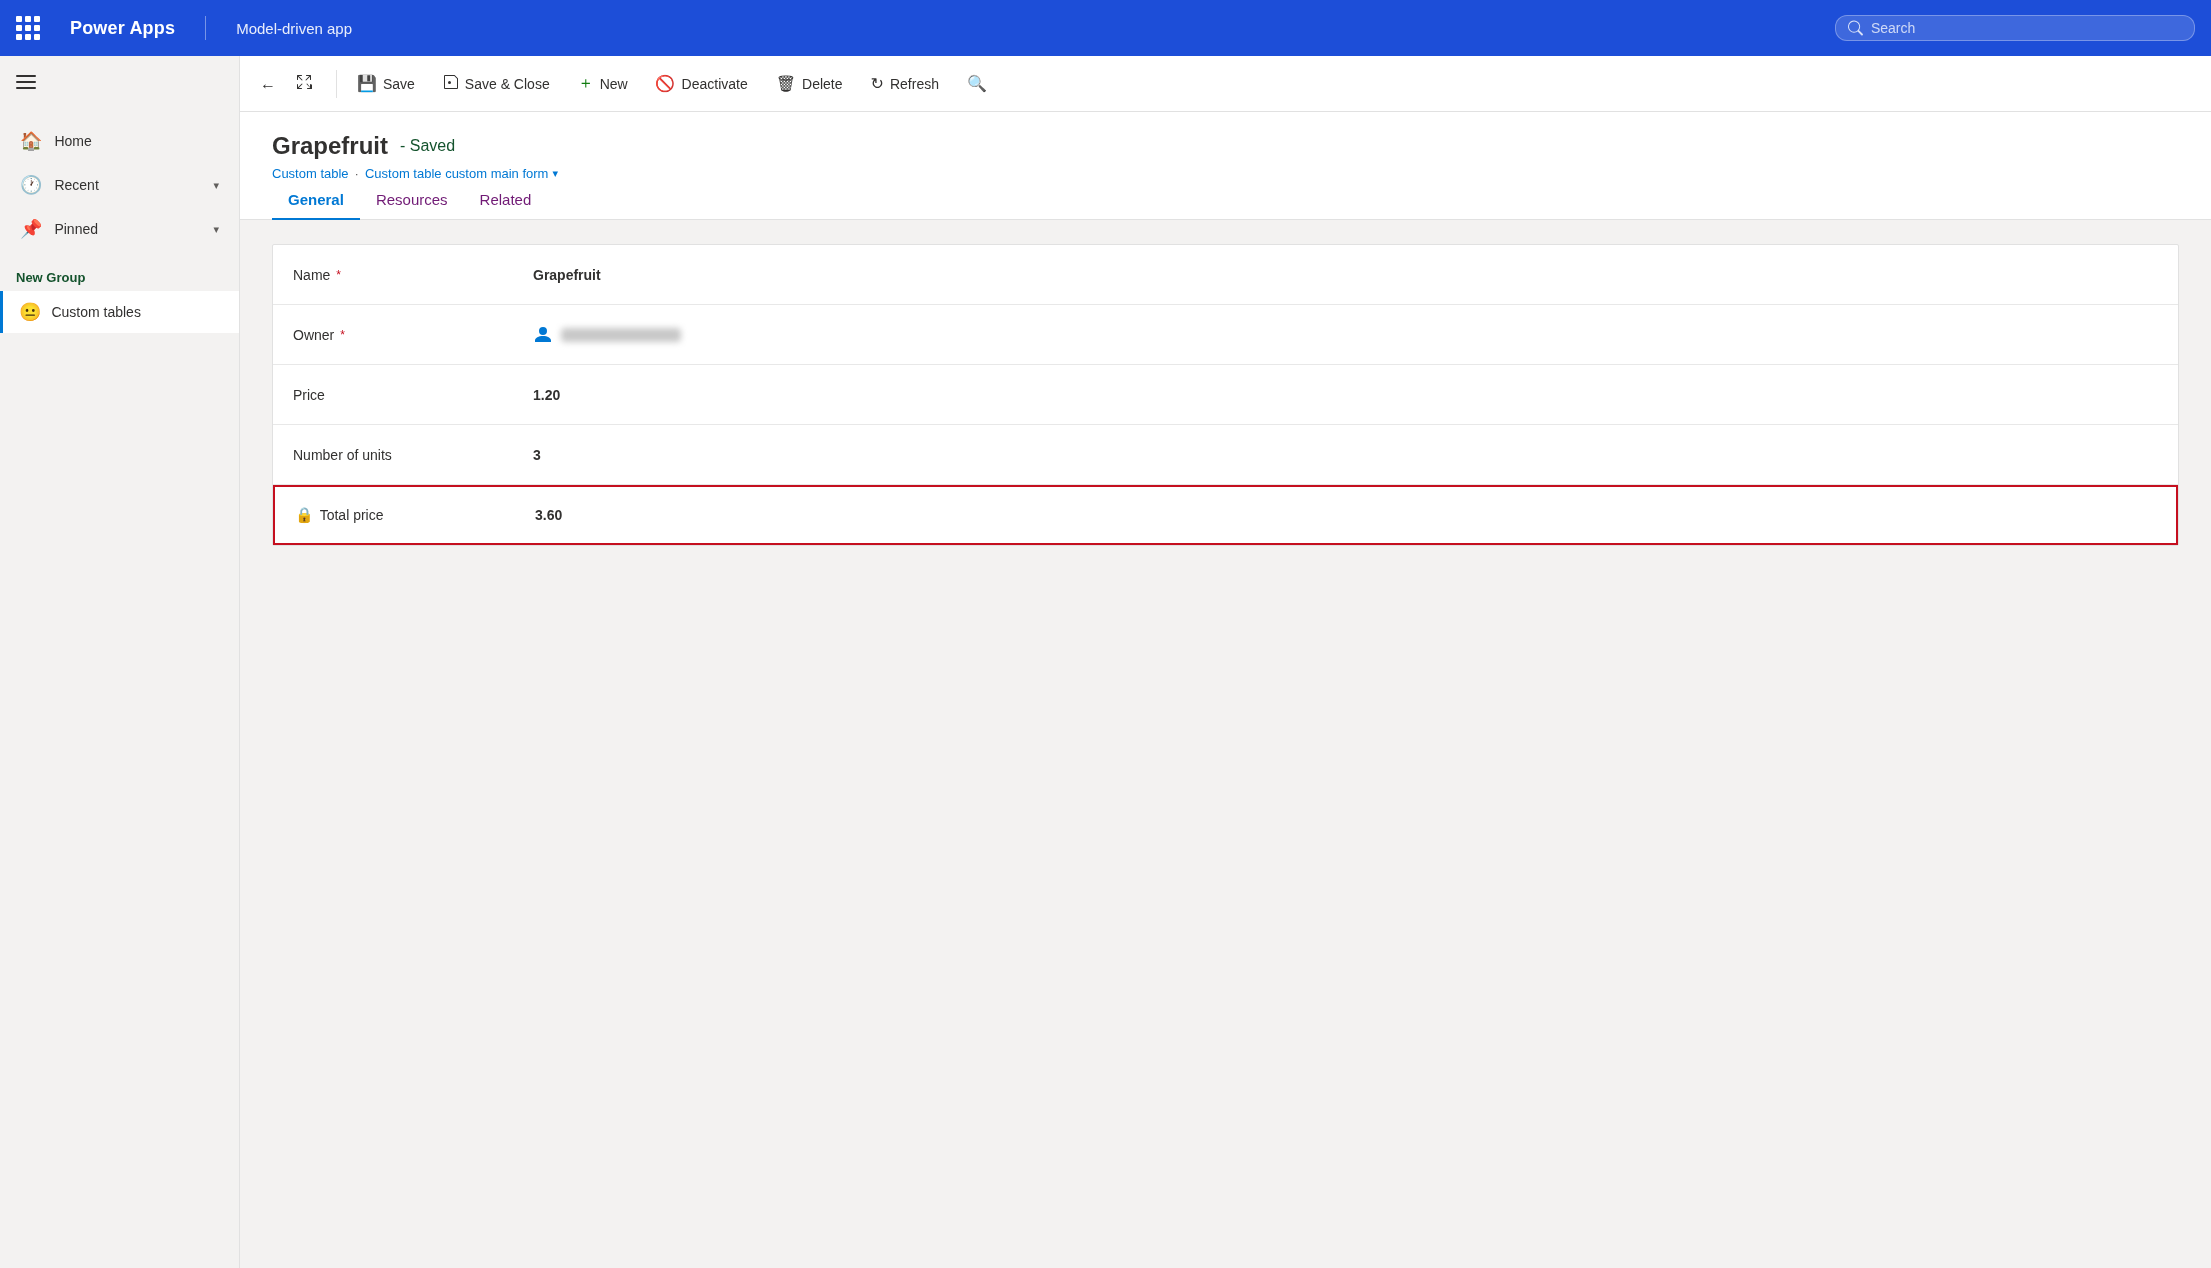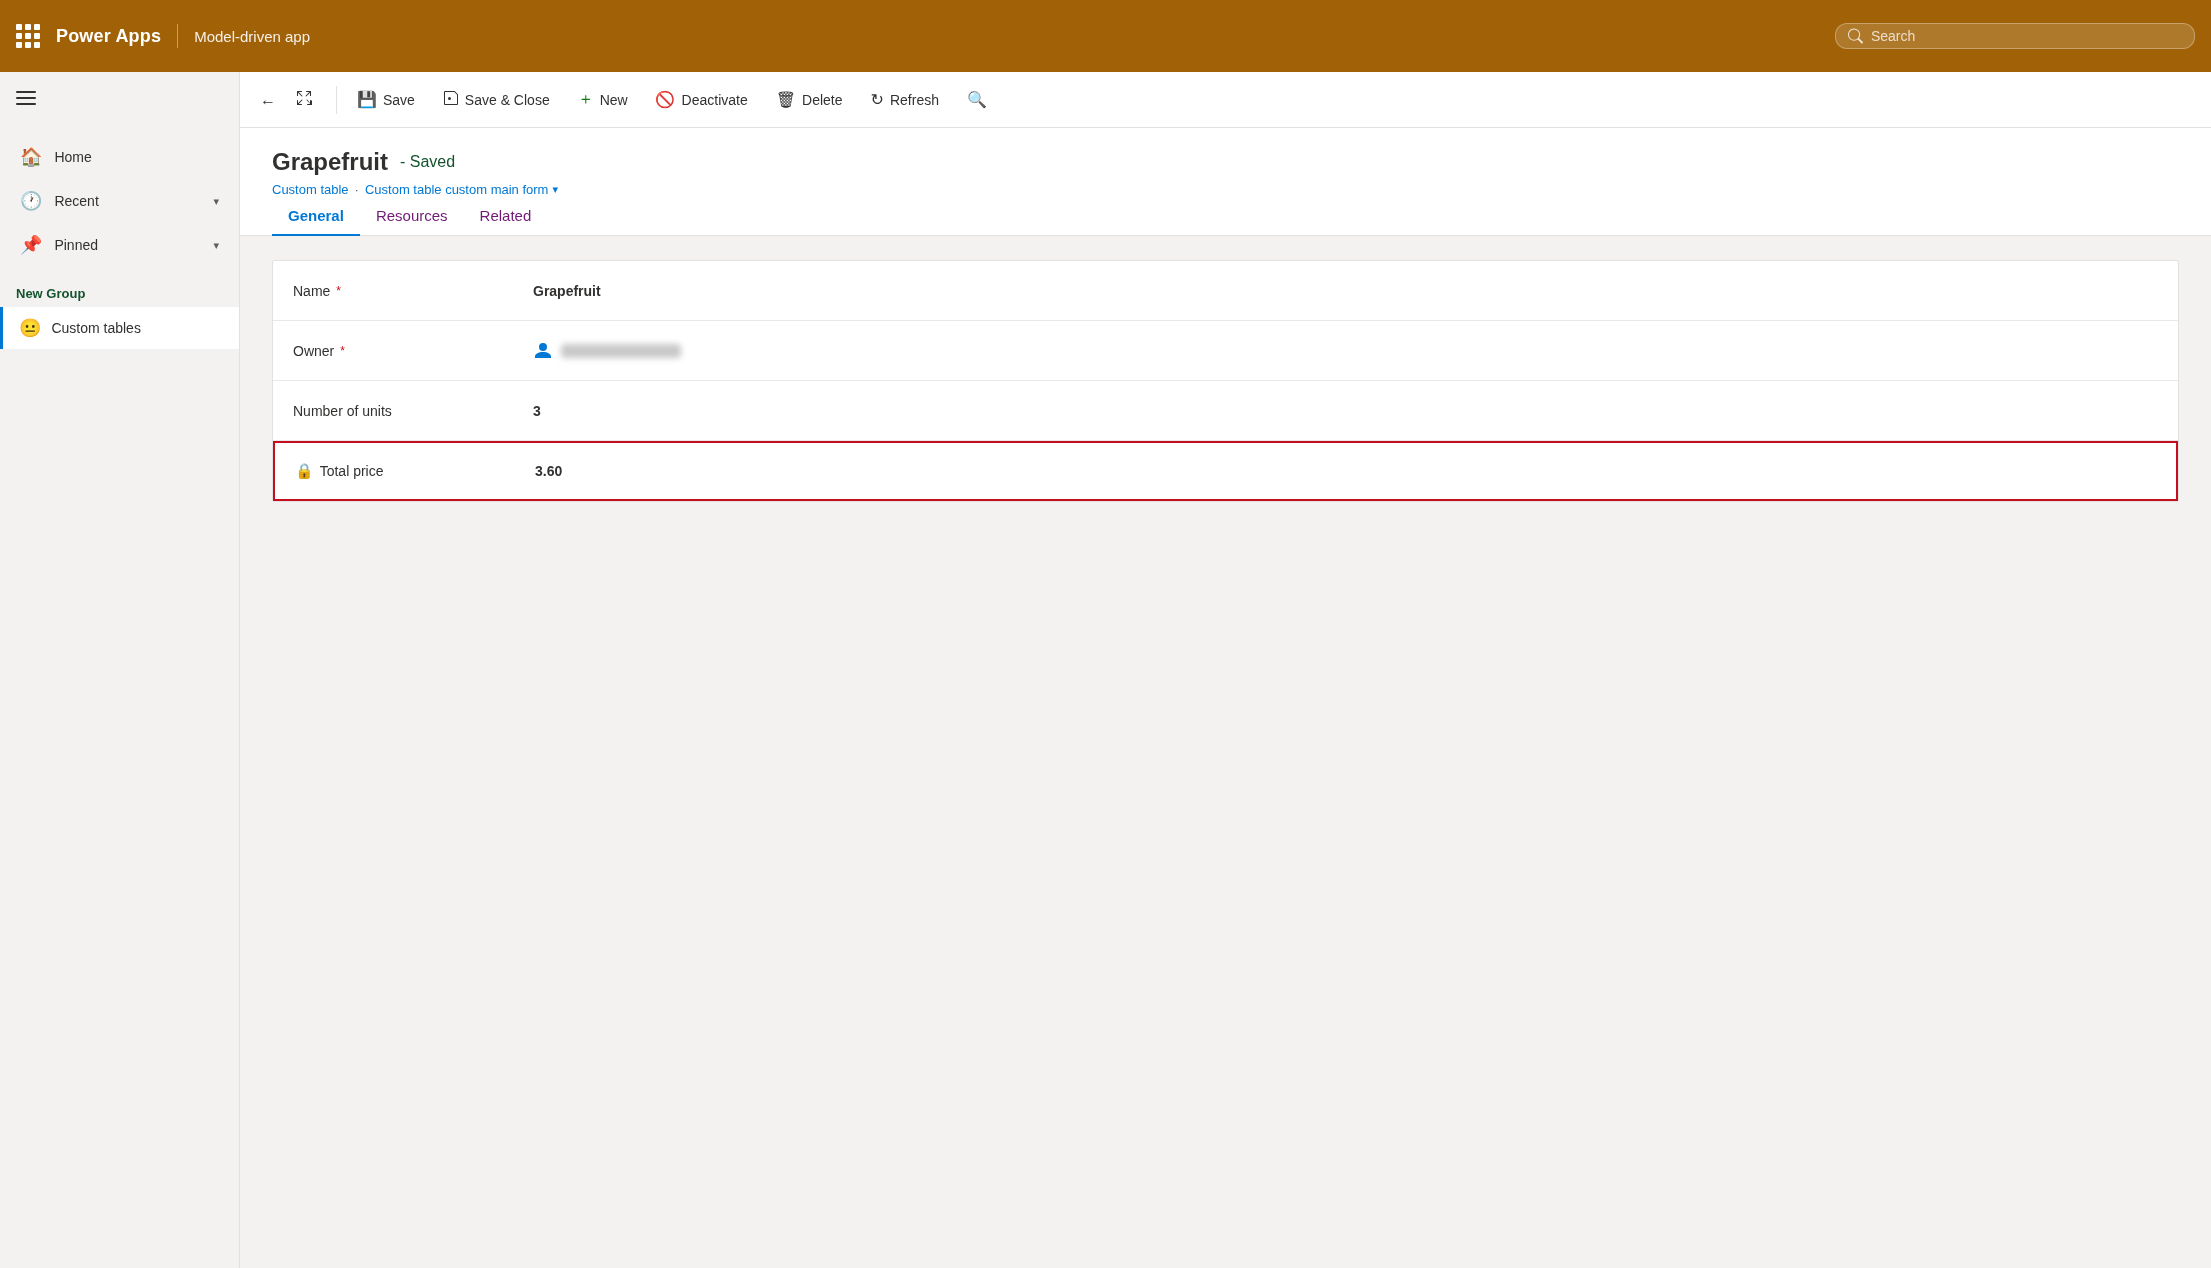--- a/index.html
+++ b/index.html
@@ -1,25 +1,25 @@
 <!DOCTYPE html>
 <html><head>
   <meta charset="utf-8">
   <style>
     * { box-sizing: border-box; margin: 0; padding: 0; }
     body { font-family: 'Segoe UI', sans-serif; background: #f3f2f1; height: 100vh; display: flex; flex-direction: column; overflow: hidden; }
 
     
     .top-bar {
-      background: #a16207;
-      display: flex;
-      align-items: center;
-      height: 72px;
+      background: #1d4ed8;
+      display: flex;
+      align-items: center;
+      height: 56px;
       padding: 0 16px;
-      gap: 16px;
+      gap: 30px;
       flex-shrink: 0;
     }
     .top-bar-dots {
       display: grid;
       grid-template-columns: repeat(3, 6px);
       grid-template-rows: repeat(3, 6px);
       gap: 3px;
     }
     .top-bar-dots span {
       width: 6px; height: 6px;
@@ -440,20 +440,28 @@
             <span class="required-star">*</span>
           </div>
           <div class="form-value">
             <svg class="owner-icon" width="20" height="20" viewBox="0 0 20 20" fill="#0078d4">
               <path d="M10 10a4 4 0 1 0 0-8 4 4 0 0 0 0 8zm0 1c-4.42 0-8 2.015-8 4.5V17h16v-1.5c0-2.485-3.58-4.5-8-4.5z"></path>
             </svg>
             <div class="owner-blur"></div>
           </div>
         </div>
 
+        <div class="form-row">
+          <div class="form-label">
+            <span>Price</span>
+          </div>
+          <div class="form-value">
+            <span>1.20</span>
+          </div>
+        </div>
 
         <div class="form-row">
           <div class="form-label">
             <span>Number of units</span>
           </div>
           <div class="form-value">
             <span>3</span>
           </div>
         </div>
 

